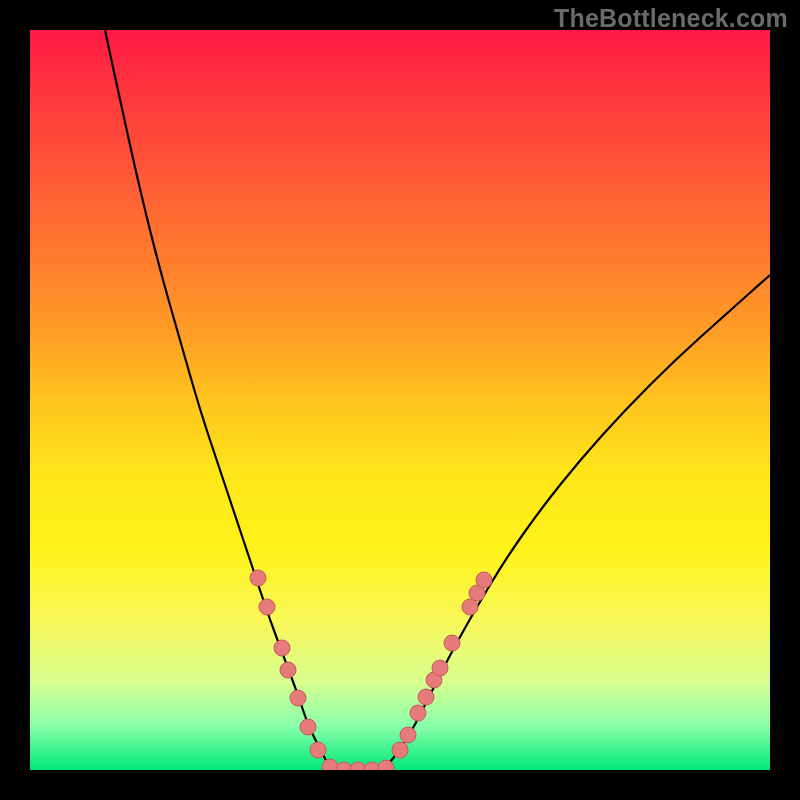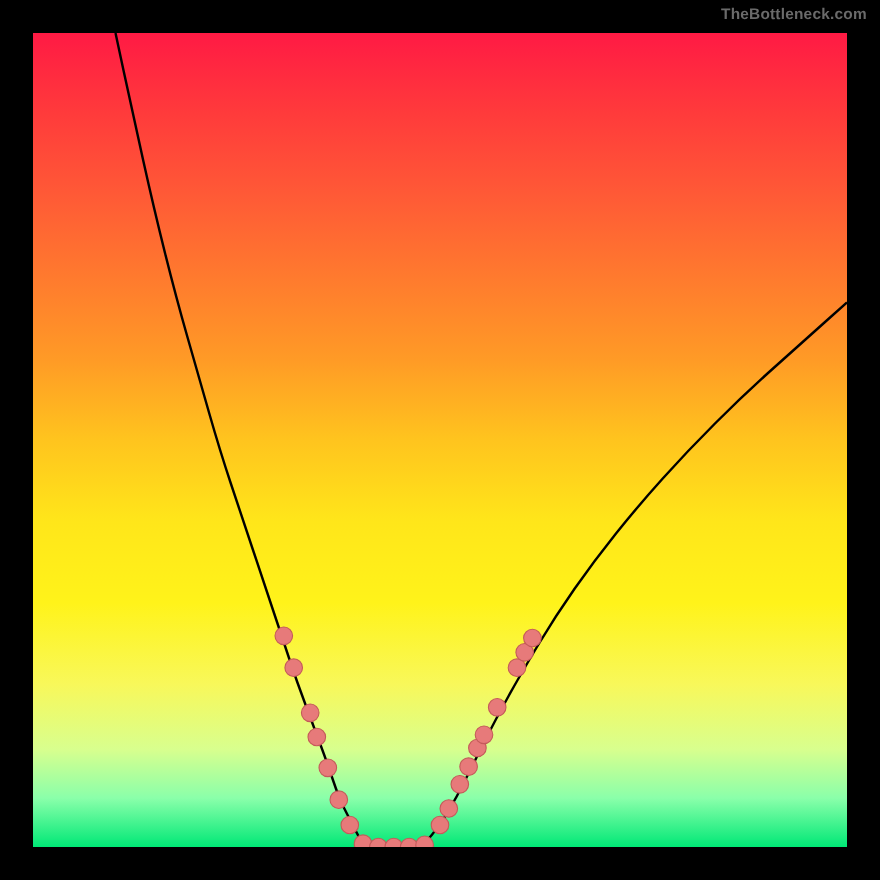--- a/index.html
+++ b/index.html
@@ -51,21 +51,21 @@
     left: 0;
     top: 0;
     width: 740px;
     height: 740px;
   }
   .watermark {
     position: absolute;
     top: 4px;
     right: 12px;
     font-family: Arial, Helvetica, sans-serif;
-    font-size: 14px;
+    font-size: 25px;
     font-weight: 600;
     color: #6a6a6a;
     letter-spacing: 0.2px;
   }
 </style>
 </head>
 <body>
 
 <div class="frame">
   <div class="watermark">TheBottleneck.com</div>

